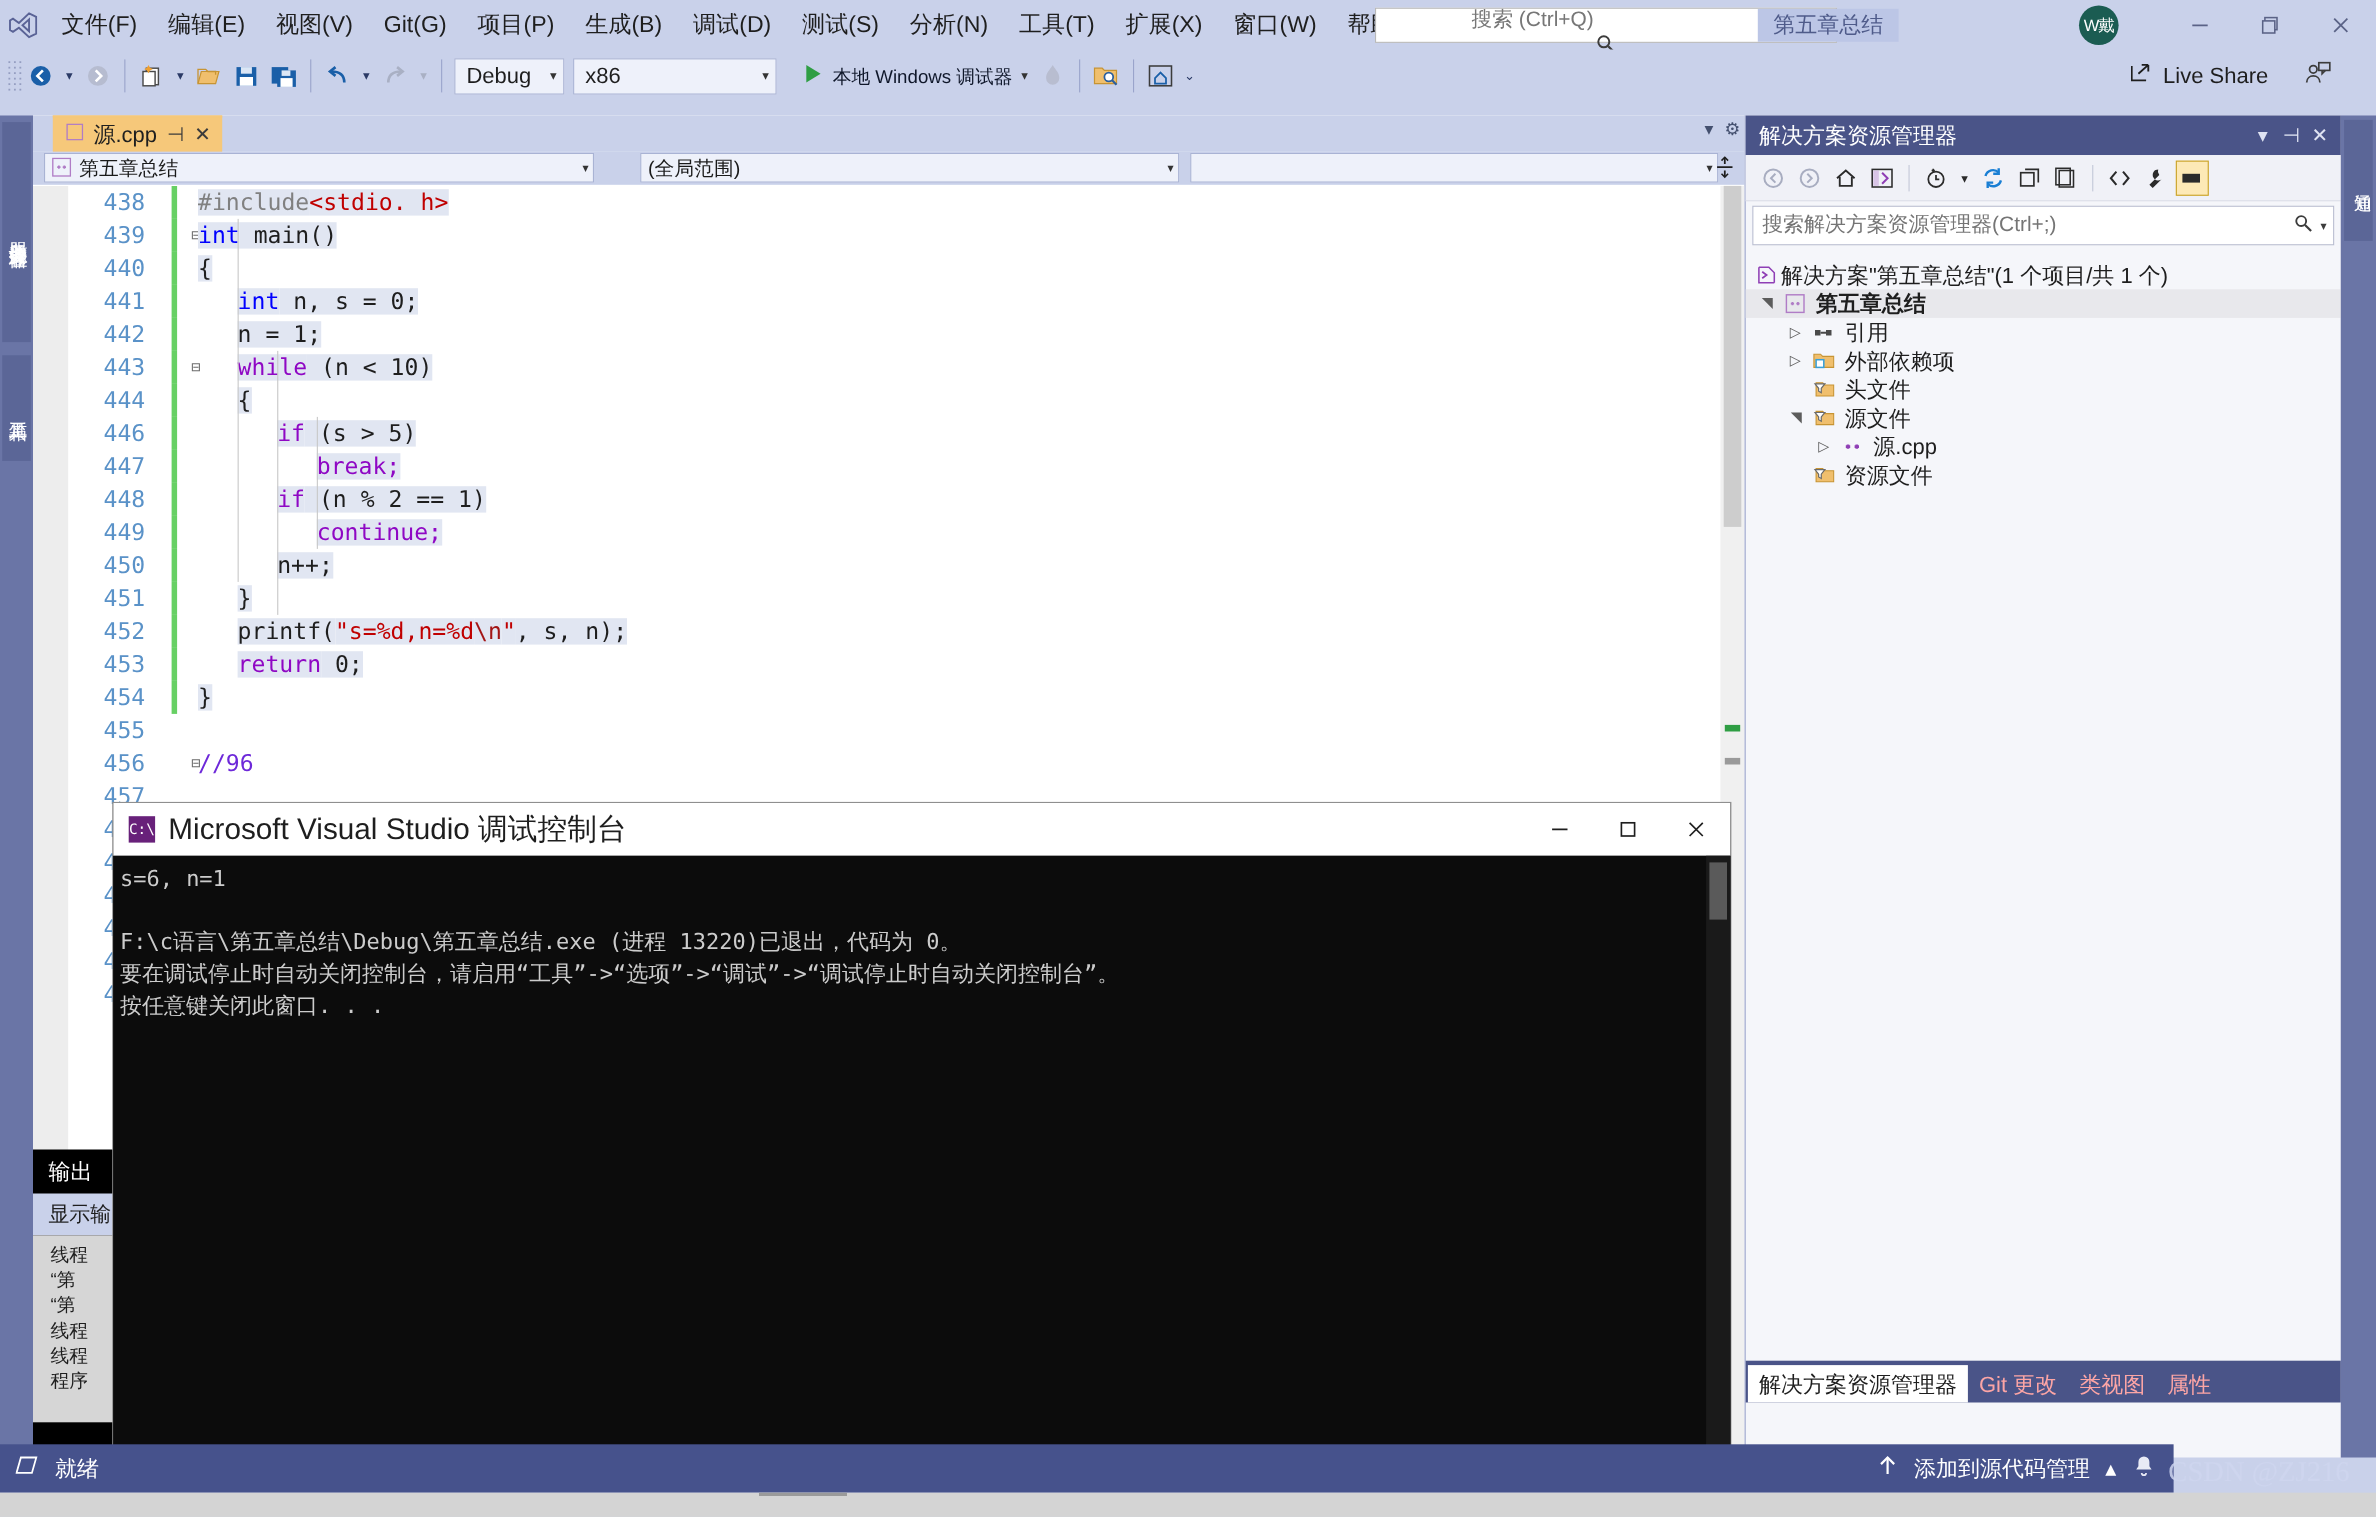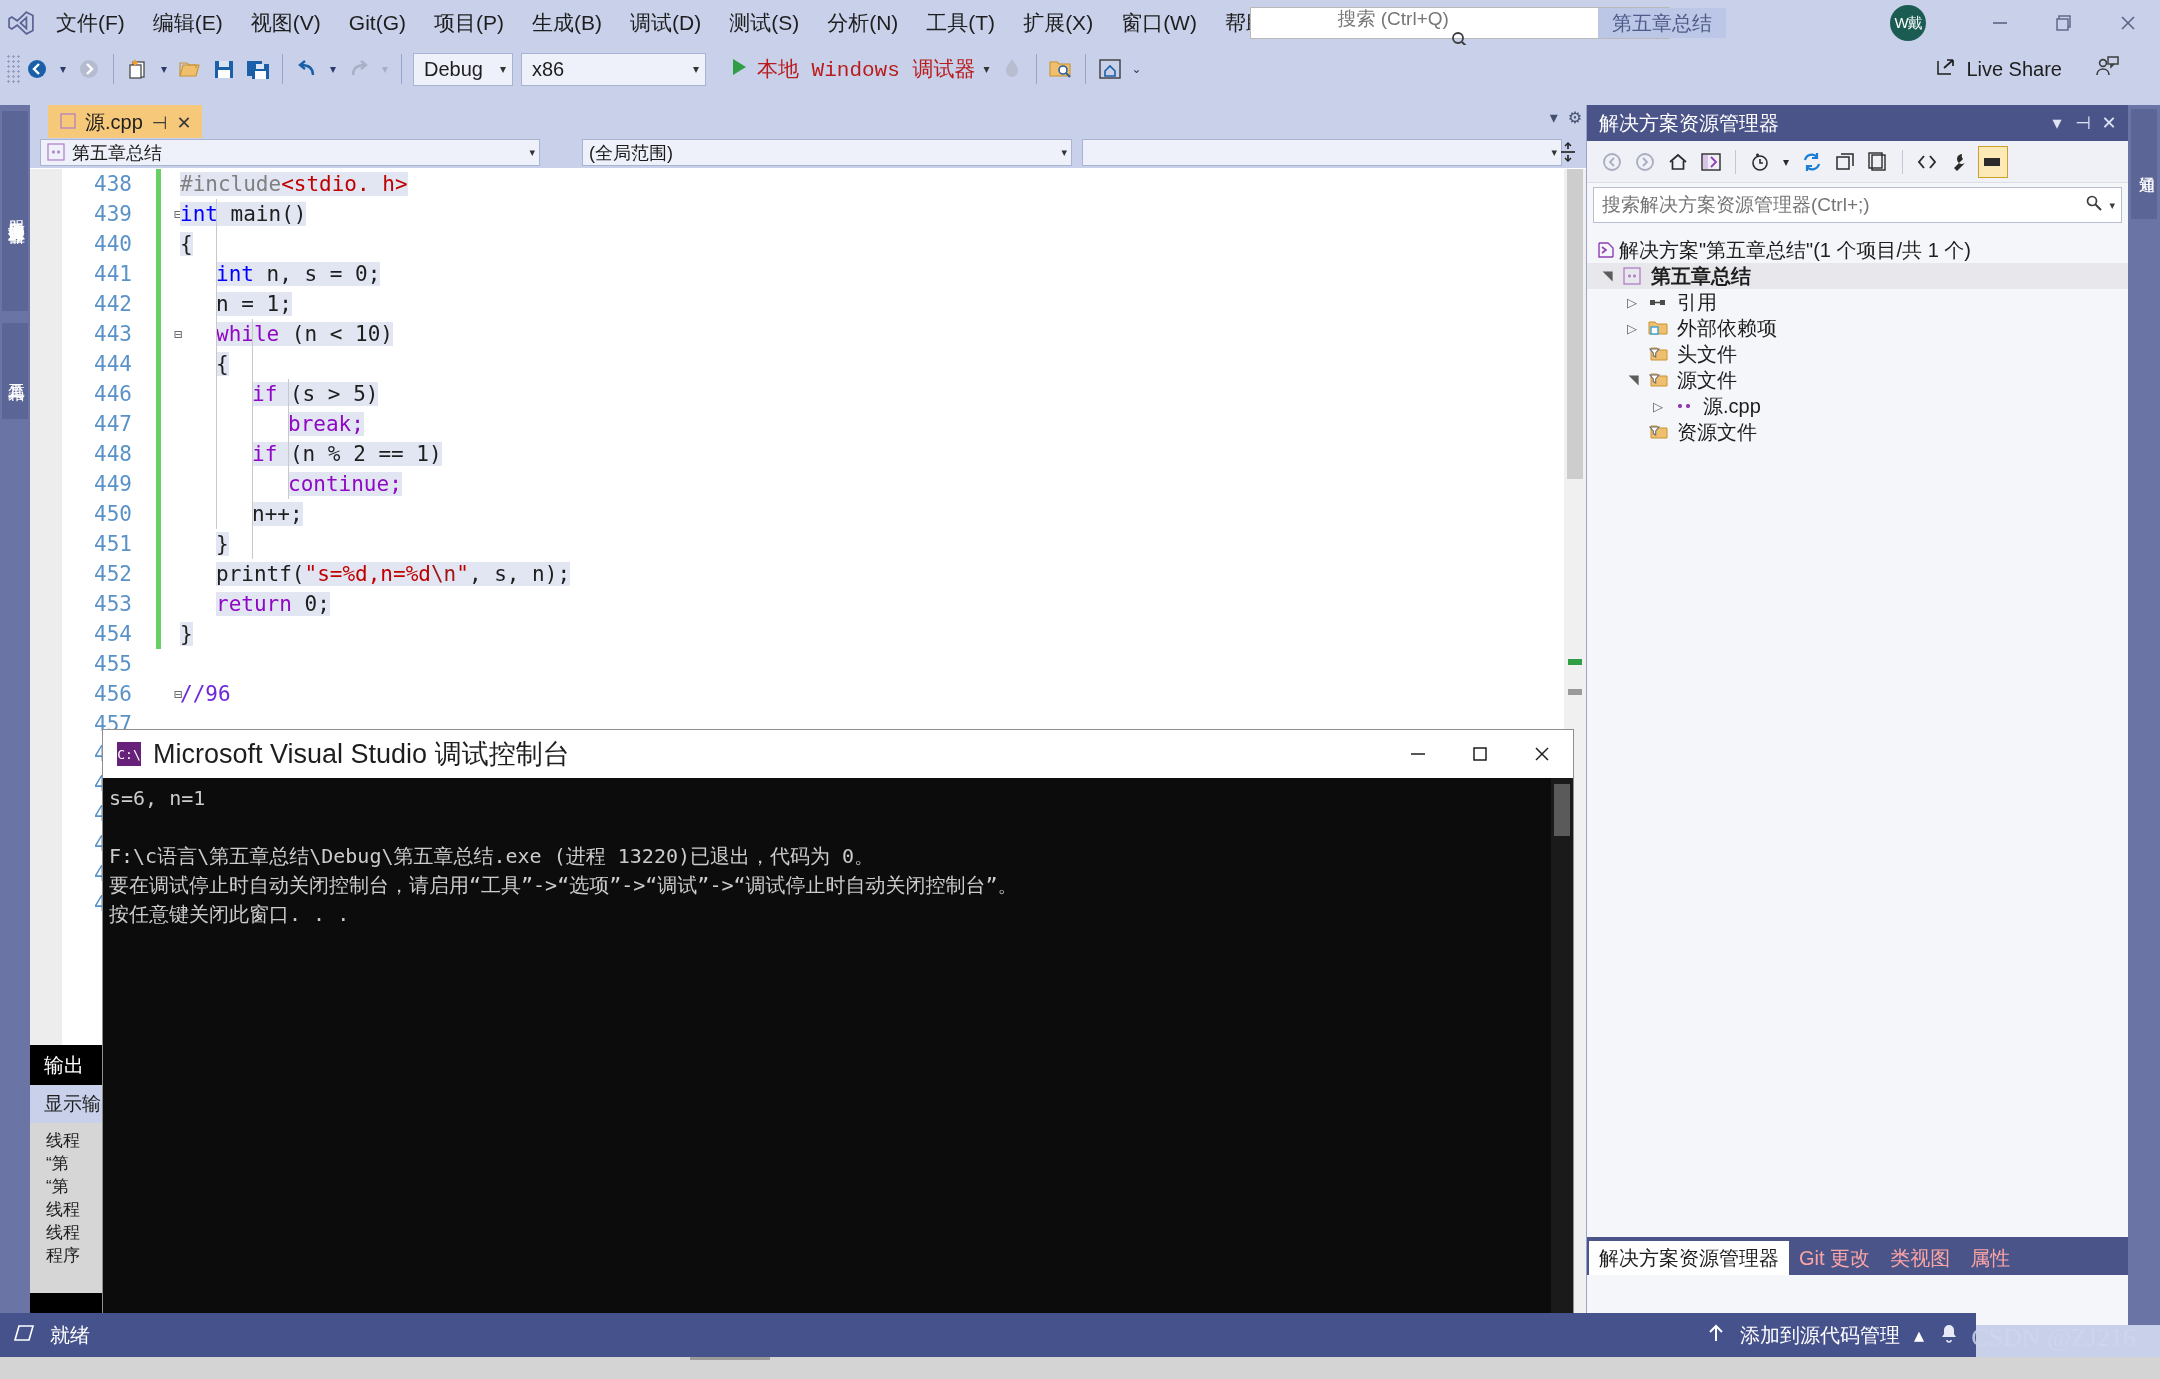--- a/index.html
+++ b/index.html
@@ -59,21 +59,21 @@
               font-size: 12px; color:#2b3a66; }
   .tb-sep { width: 1px; height: 30px; background: #9aa4cb; margin: 0 7px; }
   .combo {
     height: 33px; background: #eef1fa; border: 1px solid #a9b3d4;
     display: flex; align-items: center; justify-content: space-between;
     padding: 0 6px 0 10px; font-size: 20px; color: #1e1e1e;
   }
   .combo .cv { white-space: nowrap; }
   .combo .ca { font-size: 12px; color:#333; margin-left: 10px; }
   .run-btn { display:flex; align-items:center; height: 40px; padding: 0 6px 0 10px; }
-  .run-label { font-size: 21px; color:#b91c1c; margin-left: 9px; white-space: nowrap; font-family: Liberation Mono, monospace; }
+  .run-label { font-size: 17px; color:#0f172a; margin-left: 9px; white-space: nowrap; }
   .live-share {
     position:absolute; right: 90px; top: 5px; height: 38px;
     display:flex; align-items:center; gap:8px; padding: 0 8px;
     font-size: 20px; color:#1e1e1e;
   }
 
   
   .leftdock {
     position:absolute; left:0; top:105px; width:30px; height:1220px;
     background:#6a75a6;

